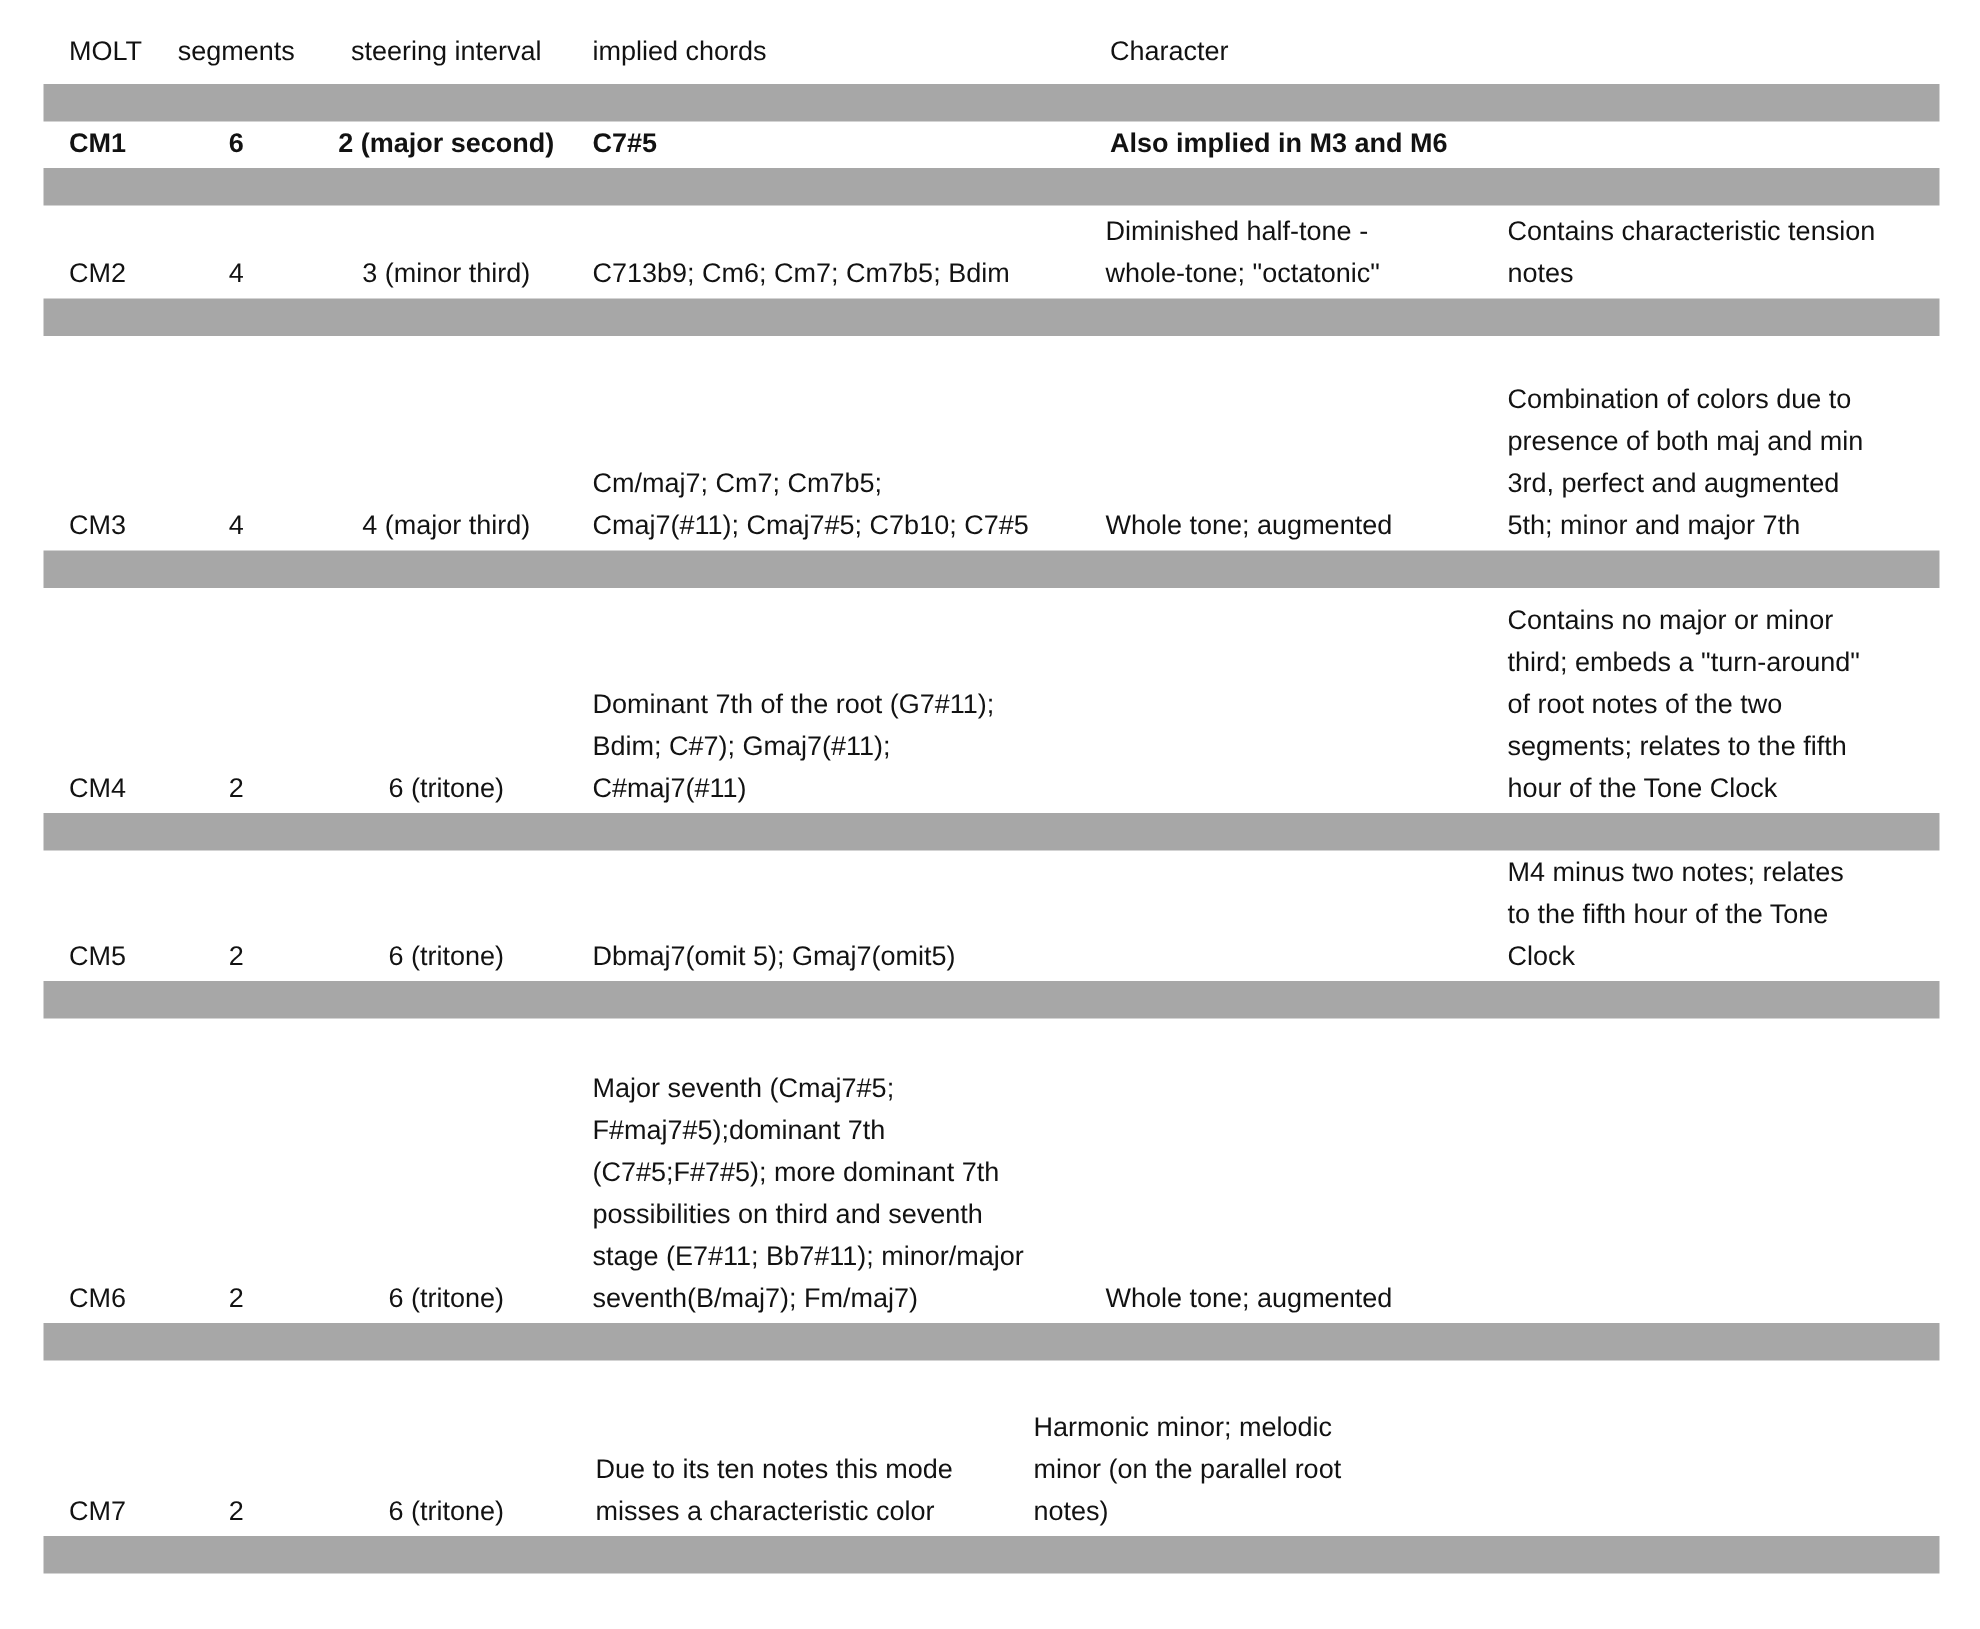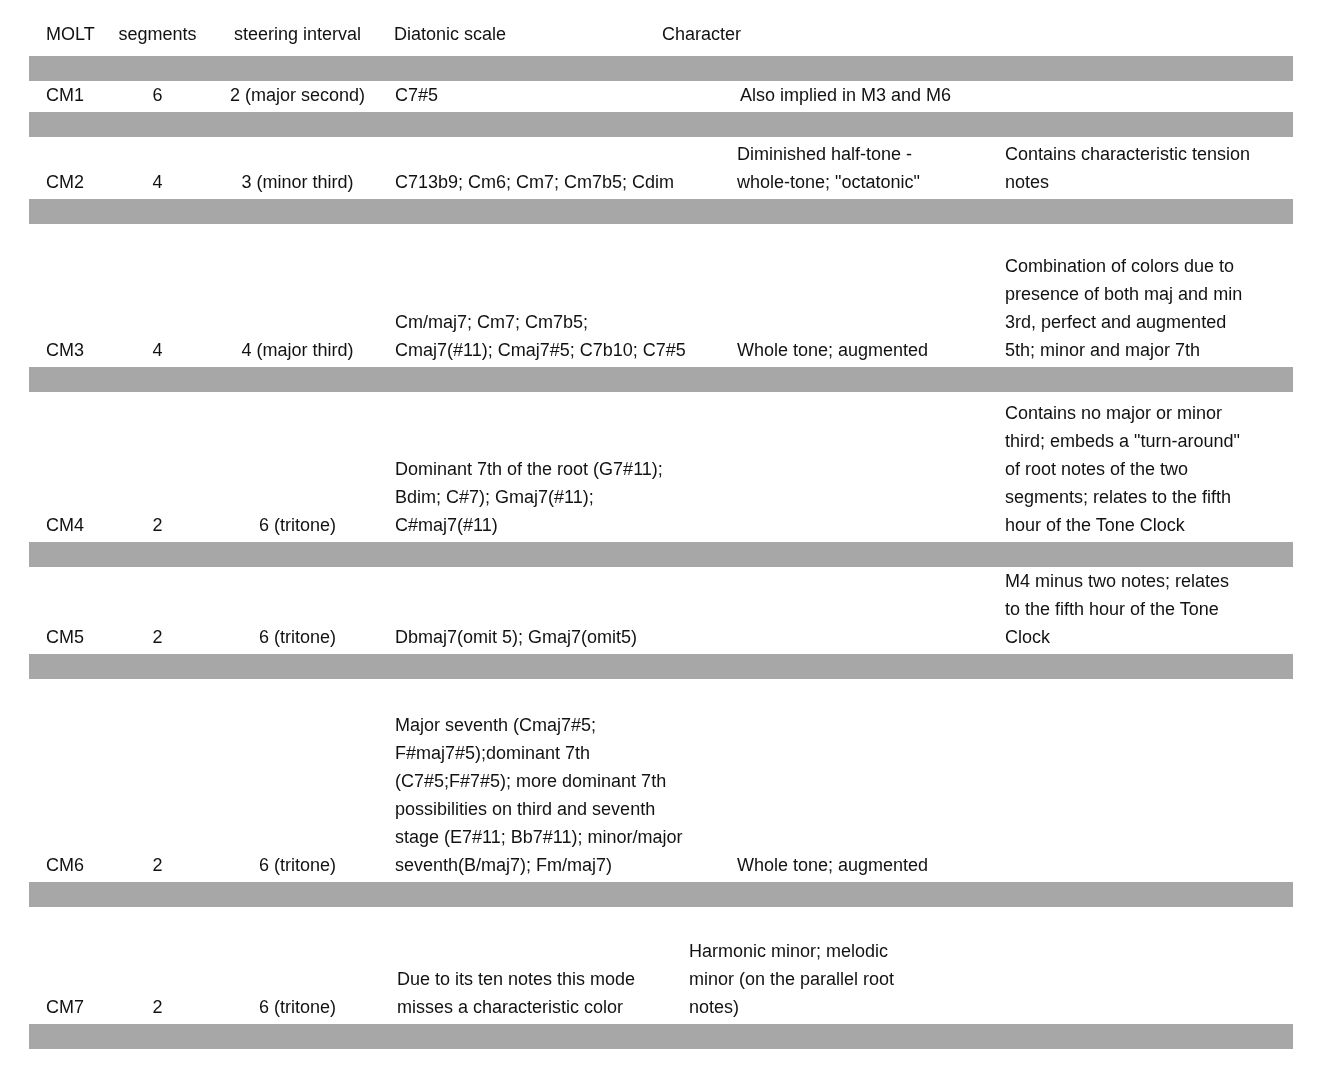--- a/index.html
+++ b/index.html
@@ -51,40 +51,40 @@
 </style>
 </head>
 <body style="background: rgb(255, 255, 255); color: rgb(18, 18, 18);">
 
 <div class="sheet">
 
   <div class="row header-row">
     <div class="cell c1">MOLT</div>
     <div class="cell c2">segments</div>
     <div class="cell c3">steering interval</div>
-    <div class="cell c5">Diatonic scale</div>
+    <div class="cell c4">implied chords</div>
     <div class="cell c6">Character</div>
   </div>
 
   <div id="rows">
   <div class="sep" style="background: rgb(167, 167, 167);"></div>
-  <div class="row data-row" style="min-height: 30px;">
+  <div class="row data-row" style="min-height: 30px; font-weight: bold;">
     <div class="cell c1">CM1</div>
     <div class="cell c2">6</div>
     <div class="cell c3">2 (major second)</div>
     <div class="cell c4">C7#5</div>
     <div class="cell c6">Also implied in M3 and M6</div>
   </div>
 
   <div class="sep" style="background: rgb(167, 167, 167);"></div>
   <div class="row data-row" style="min-height: 62px;">
     <div class="cell c1">CM2</div>
     <div class="cell c2">4</div>
     <div class="cell c3">3 (minor third)</div>
-    <div class="cell c4">C713b9; Cm6; Cm7; Cm7b5; Cdim</div>
+    <div class="cell c4">C713b9; Cm6; Cm7; Cm7b5; Bdim</div>
     <div class="cell c5">Diminished half-tone -
 whole-tone; "octatonic"</div>
     <div class="cell c6">Contains characteristic tension
 notes</div>
   </div>
 
   <div class="sep" style="background: rgb(167, 167, 167);"></div>
   <div class="row data-row" style="min-height: 143px;">
     <div class="cell c1">CM3</div>
     <div class="cell c2">4</div>

